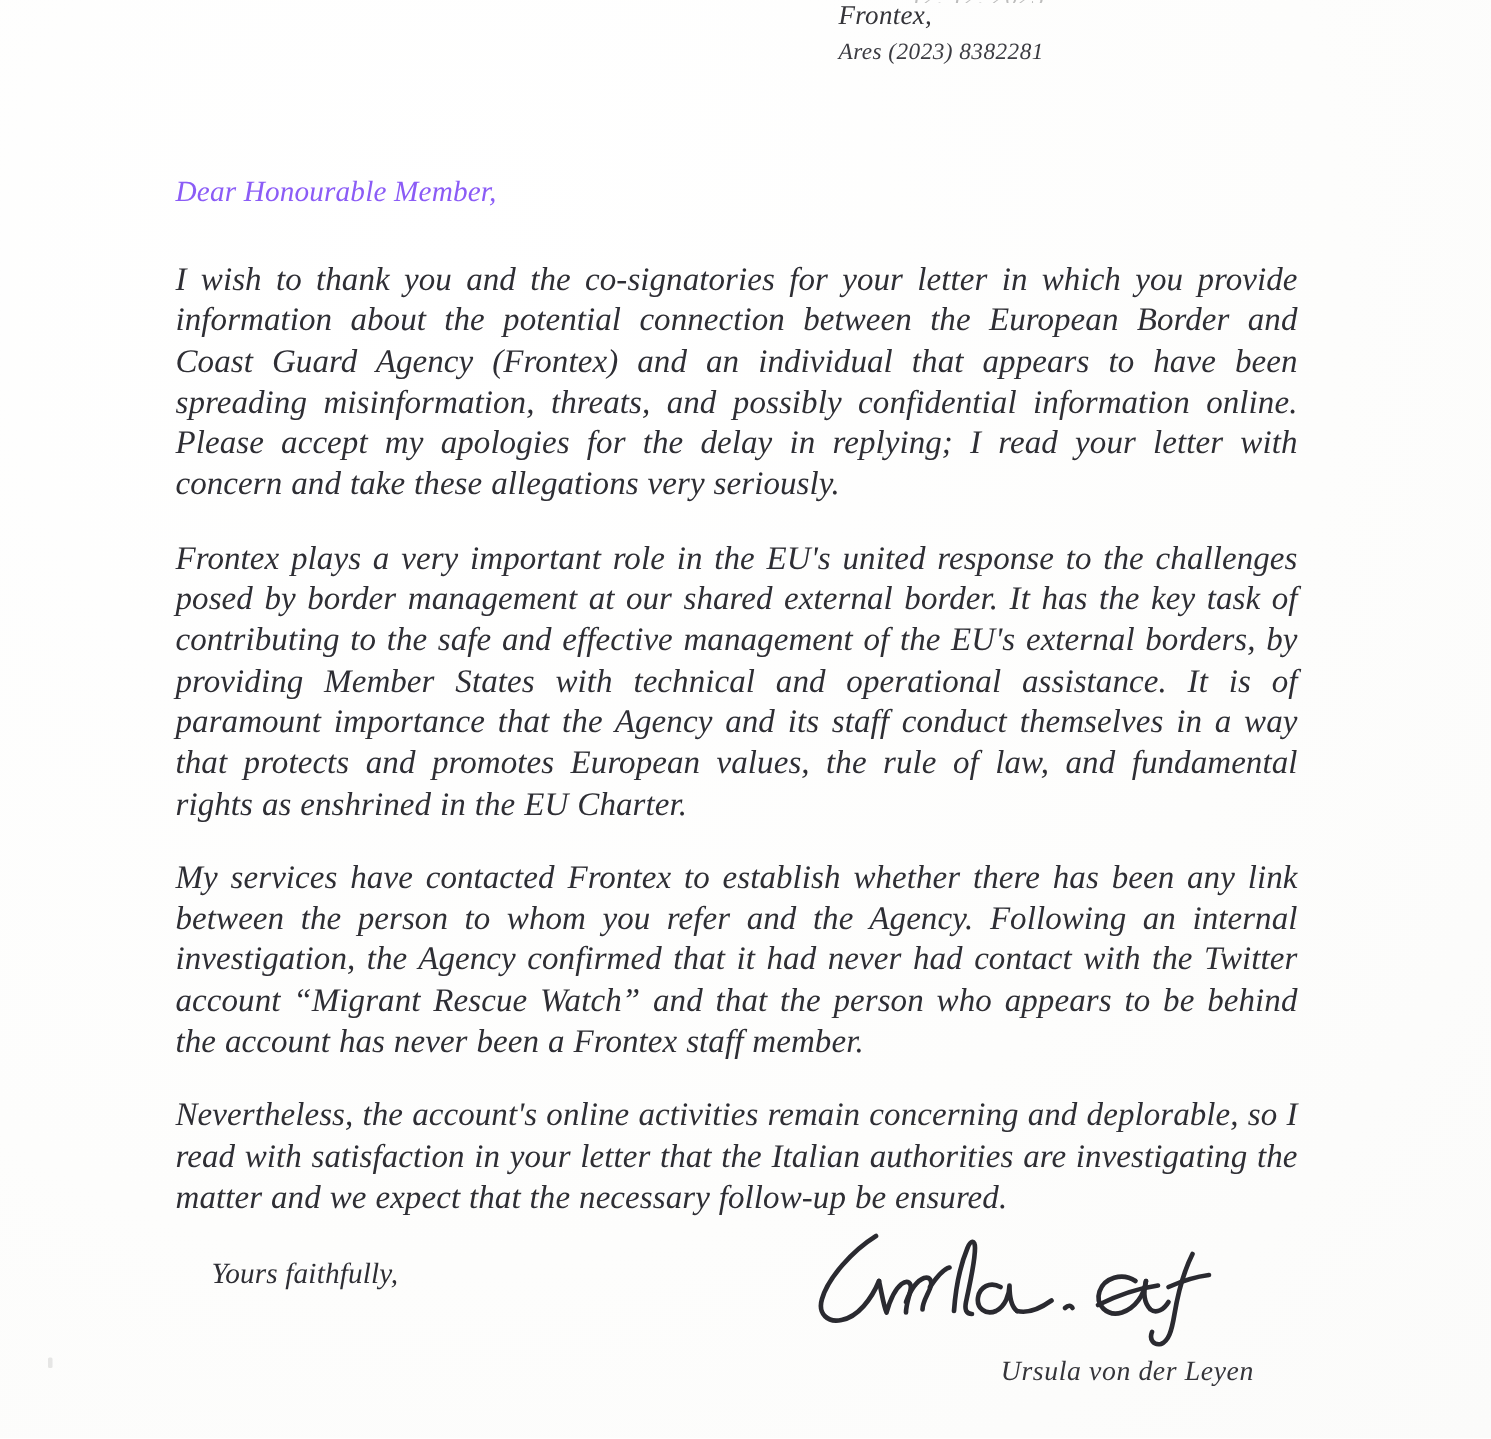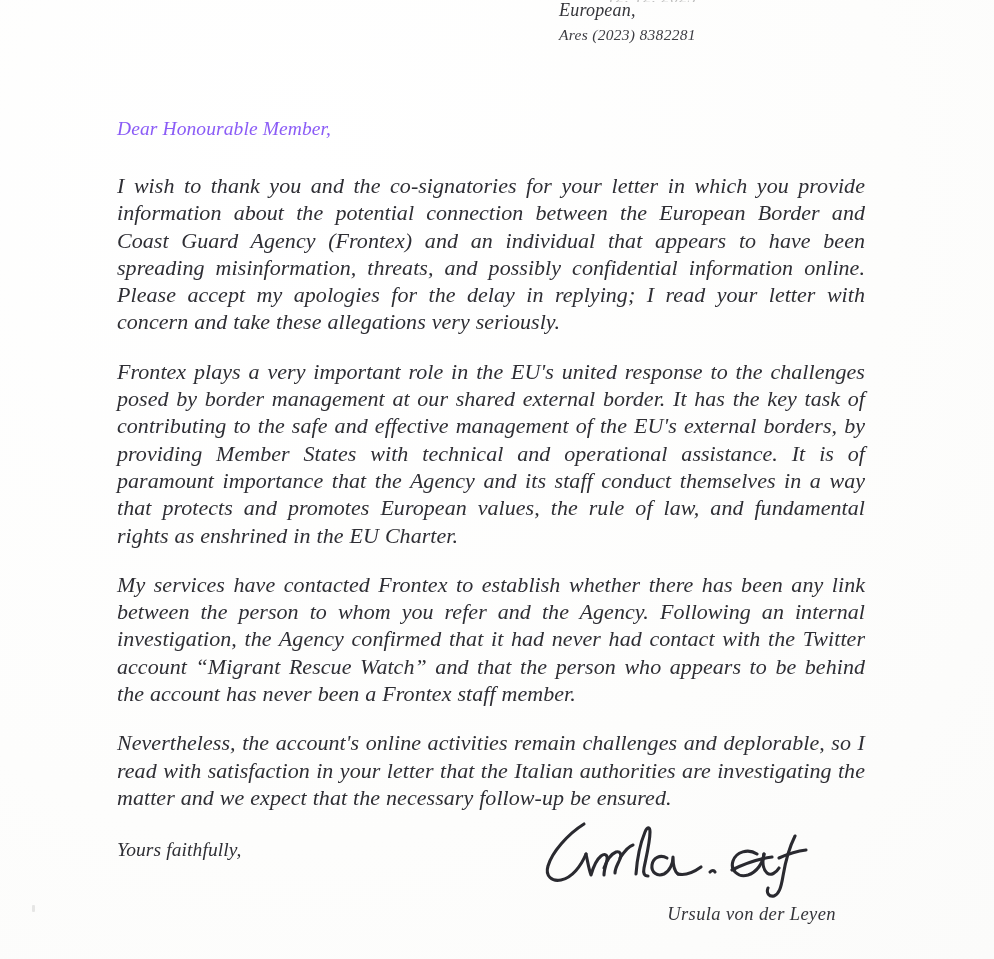--- a/index.html
+++ b/index.html
@@ -90,20 +90,21 @@
     word-spacing: 0.4px;
   }
   p.para:last-of-type { margin-bottom: 0; }
 
   .closing {
     font-style: italic;
     font-size: 19.5px;
     color: #2e2e34;
     margin-top: 28px;
     letter-spacing: 0.1px;
+    margin-left: 24px;
   }
 
   
   .sig-area {
     position: absolute;
     left: 506px;
     top: 818px;
     width: 330px;
     text-align: right;
   }
@@ -128,32 +129,32 @@
     opacity: 0.85;
   }
 </style>
 </head>
 <body>
 
 <div id="page">
 
   <div class="header-block layer">
     <div class="date-line">12. 12. 2023</div>
-    <div class="place-line">European,</div>
+    <div class="place-line">Frontex,</div>
     <div class="ref-line">Ares (2023) 8382281</div>
   </div>
 
   <div class="body-wrap layer">
 
     <div class="salutation">Dear Honourable Member,</div>
 
     <p class="para">I wish to thank you and the co-signatories for your letter in which you provide information about the potential connection between the European Border and Coast Guard Agency (Frontex) and an individual that appears to have been spreading misinformation, threats, and possibly confidential information online. Please accept my apologies for the delay in replying; I read your letter with concern and take these allegations very seriously.</p>
     <p class="para">Frontex plays a very important role in the EU's united response to the challenges posed by border management at our shared external border. It has the key task of contributing to the safe and effective management of the EU's external borders, by providing Member States with technical and operational assistance. It is of paramount importance that the Agency and its staff conduct themselves in a way that protects and promotes European values, the rule of law, and fundamental rights as enshrined in the EU Charter.</p>
     <p class="para">My services have contacted Frontex to establish whether there has been any link between the person to whom you refer and the Agency. Following an internal investigation, the Agency confirmed that it had never had contact with the Twitter account “Migrant Rescue Watch” and that the person who appears to be behind the account has never been a Frontex staff member.</p>
-    <p class="para">Nevertheless, the account's online activities remain challenges and deplorable, so I read with satisfaction in your letter that the Italian authorities are investigating the matter and we expect that the necessary follow-up be ensured.</p>
+    <p class="para">Nevertheless, the account's online activities remain concerning and deplorable, so I read with satisfaction in your letter that the Italian authorities are investigating the matter and we expect that the necessary follow-up be ensured.</p>
 
     <div class="closing">Yours faithfully,</div>
   </div>
 
   <div class="sig-area layer">
     <span class="sig-svg">
       <svg width="300" height="80" viewBox="0 0 300 80" fill="none" xmlns="http://www.w3.org/2000/svg" aria-hidden="true">
         <g stroke="#2a2a30" stroke-width="3.1" stroke-linecap="round" stroke-linejoin="round" fill="none">
 
           <path d="M48 6 C32 16 16 34 12 48 C9 58 16 64 25 62 C36 60 45 48 50 36"></path>

